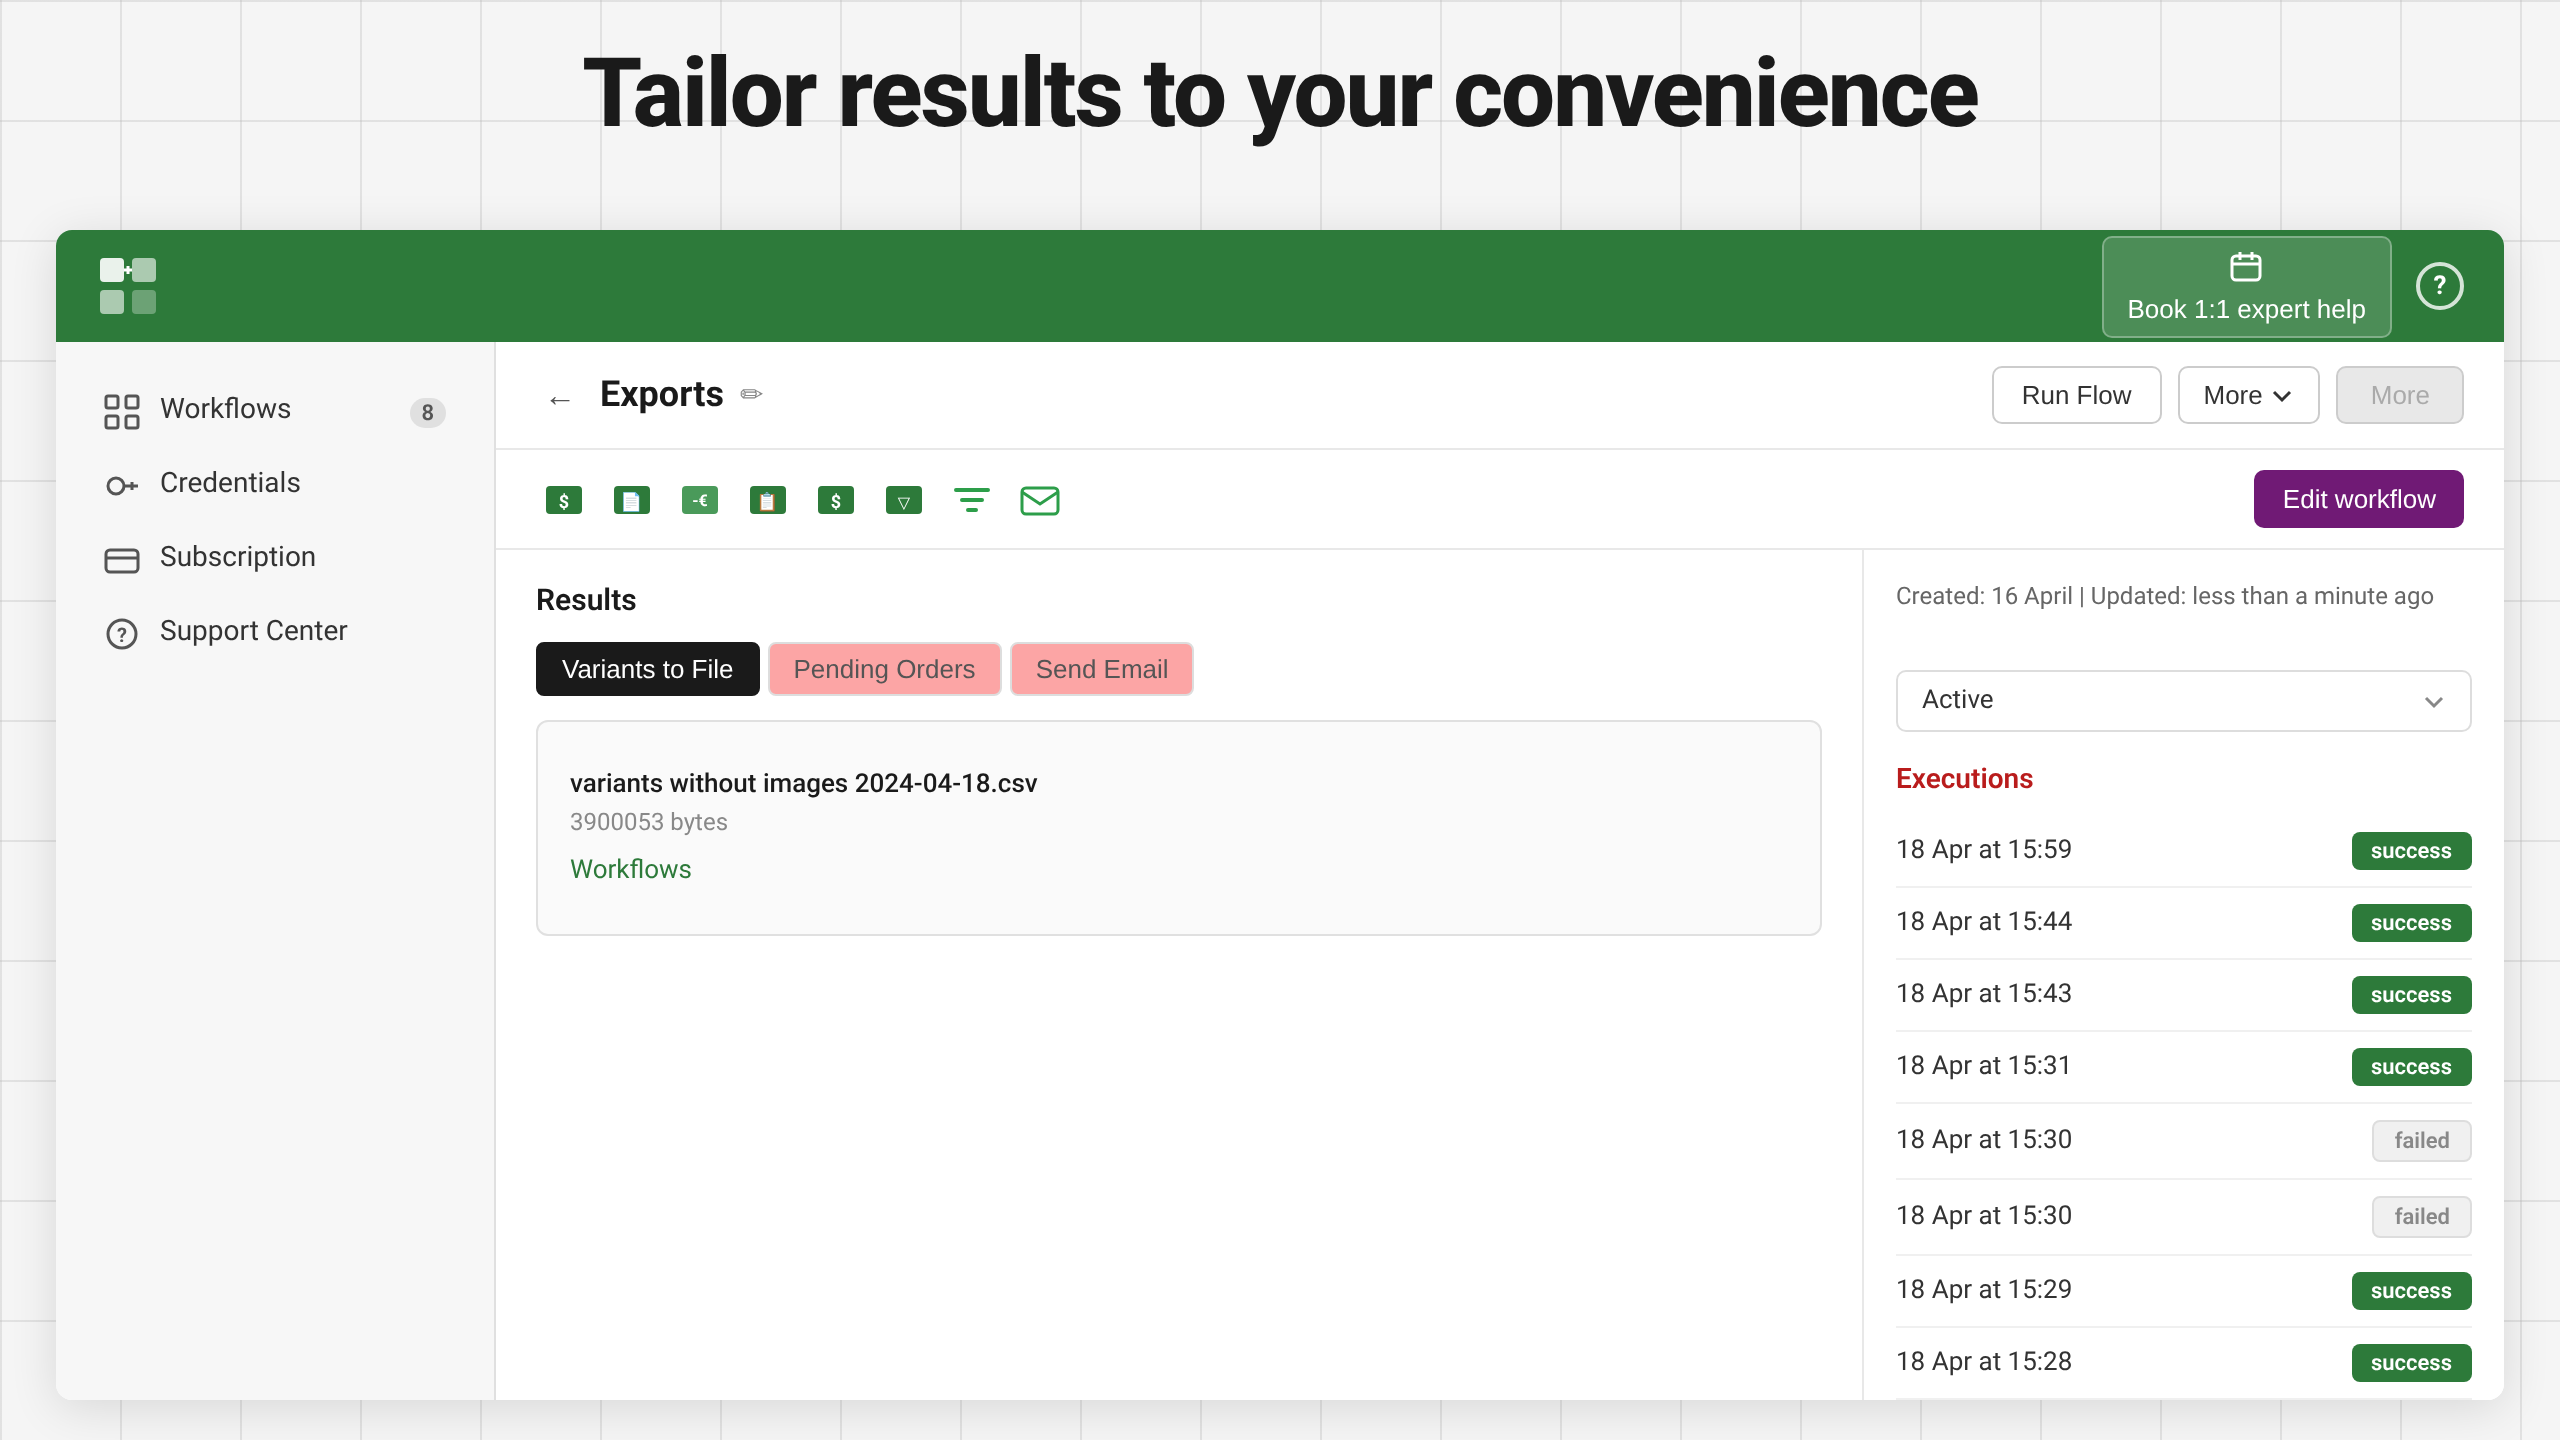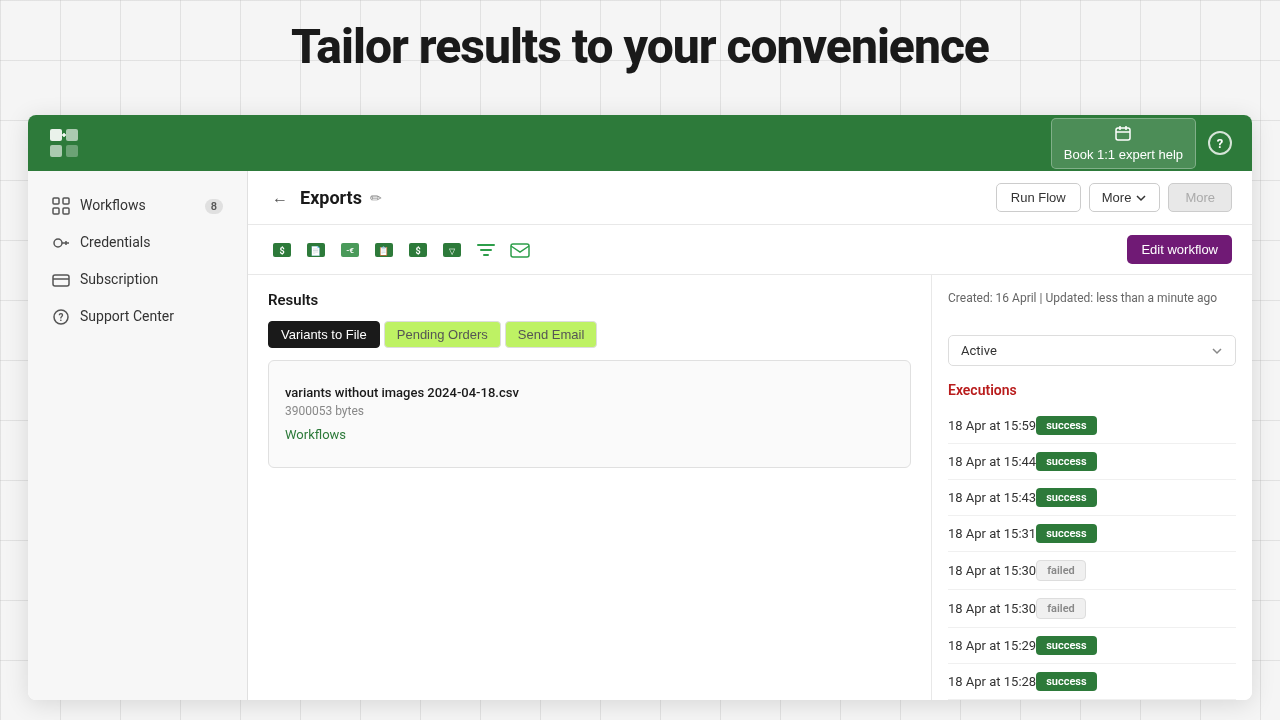--- a/index.html
+++ b/index.html
@@ -308,21 +308,21 @@
       margin-bottom: 12px;
       flex-wrap: wrap;
     }
 
     .results-tab {
       padding: 5px 12px;
       border-radius: 4px;
       font-size: 13px;
       cursor: pointer;
       border: 1px solid #ddd;
-      background: #bef264;
+      background: #fca5a5;
       color: #555;
     }
 
     .results-tab.active {
       background: #1a1a1a;
       color: #fff;
       border-color: #1a1a1a;
     }
 
     .results-timestamp {
@@ -388,20 +388,21 @@
     .executions-title {
       font-size: 14px;
       font-weight: 600;
       color: #b91c1c;
       margin-bottom: 10px;
     }
 
     .execution-row {
       display: flex;
       align-items: center;
+      justify-content: space-between;
       padding: 8px 0;
       border-bottom: 1px solid #f0f0f0;
       font-size: 13px;
       color: #333;
     }
 
     .execution-row:last-child {
       border-bottom: none;
     }
 

